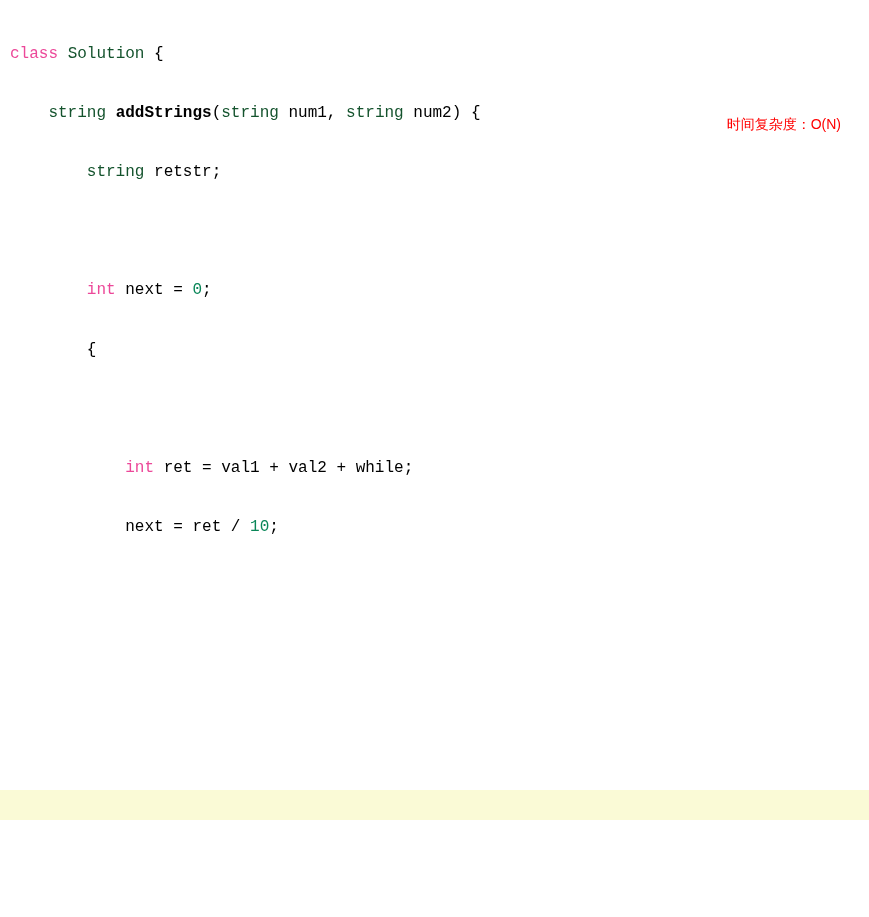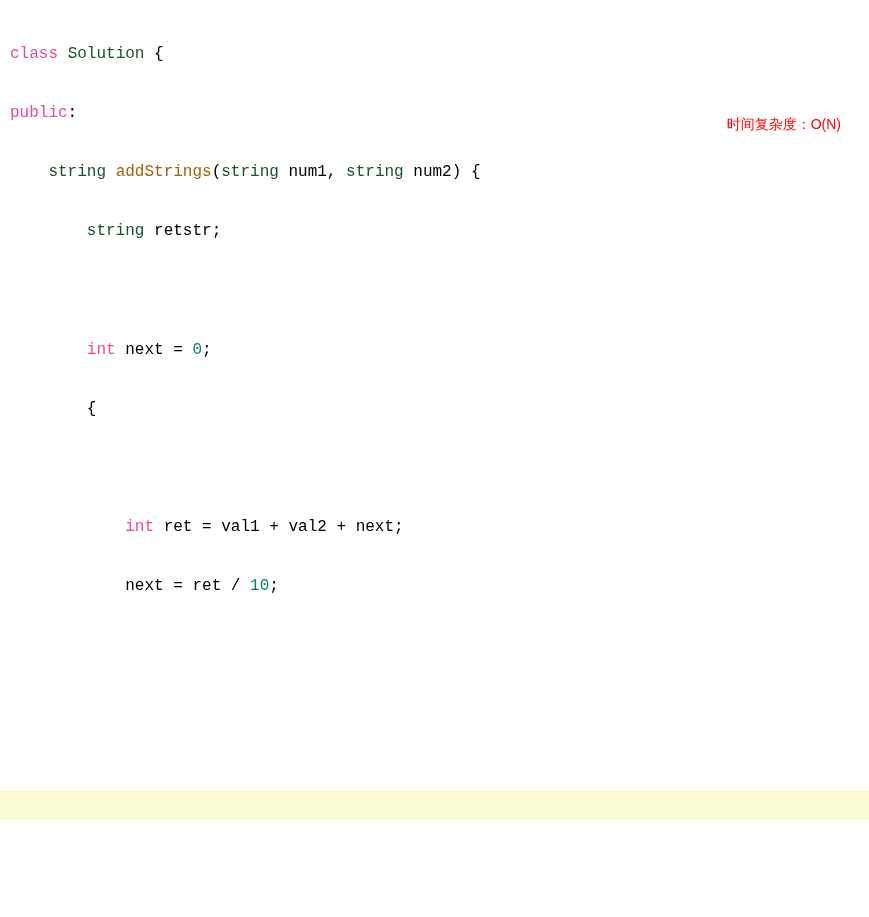--- a/index.html
+++ b/index.html
@@ -16,21 +16,21 @@
       position: relative;
       line-height: 1.85;
     }
     .code-container {
       position: relative;
       white-space: pre;
     }
     .kw-blue { color: #ec4899; text-align: right; }
     .kw-purple { color: #af00db; }
     .type-teal { color: #14532d; }
-    .func-brown { color: #a16207; }
+    .func-brown { color: #000000; font-weight: bold; }
     .num-green { color: #098658; }
     .str-red { color: #a31515; }
     .comment-green { color: #008000; }
     .text-black { color: #000000; }
     .annotation {
       position: absolute;
       top: 112px;
       right: 28px;
       color: #ff0000;
       font-size: 14px;
@@ -49,28 +49,27 @@
       height: 29.6px;
     }
   </style>
 </head>
 <body>
 
 <div class="highlight-line"></div>
 
 <div class="code-container">
 <div class="code-line"><span class="kw-blue">class</span> <span class="type-teal">Solution</span><span class="text-black"> {</span></div>
-<div class="code-line"><span class="kw-blue">public</span><span class="text-black">:</span></div>
 <div class="code-line">    <span class="type-teal">string</span> <span class="func-brown">addStrings</span><span class="text-black">(</span><span class="type-teal">string</span><span class="text-black"> num1, </span><span class="type-teal">string</span><span class="text-black"> num2) {</span></div>
 <div class="code-line">        <span class="type-teal">string</span><span class="text-black"> retstr;</span></div>
 <div class="code-line"></div>
 <div class="code-line">        <span class="kw-blue">int</span><span class="text-black"> next = </span><span class="num-green">0</span><span class="text-black">;</span></div>
 <div class="code-line">        <span class="text-black">{</span></div>
 <div class="code-line"></div>
-<div class="code-line">            <span class="kw-blue">int</span><span class="text-black"> ret = val1 + val2 + next;</span></div>
+<div class="code-line">            <span class="kw-blue">int</span><span class="text-black"> ret = val1 + val2 + while;</span></div>
 <div class="code-line">            <span class="text-black">next = ret / </span><span class="num-green">10</span><span class="text-black">;</span></div>
 
 
 
 
 
 
 
 
 

